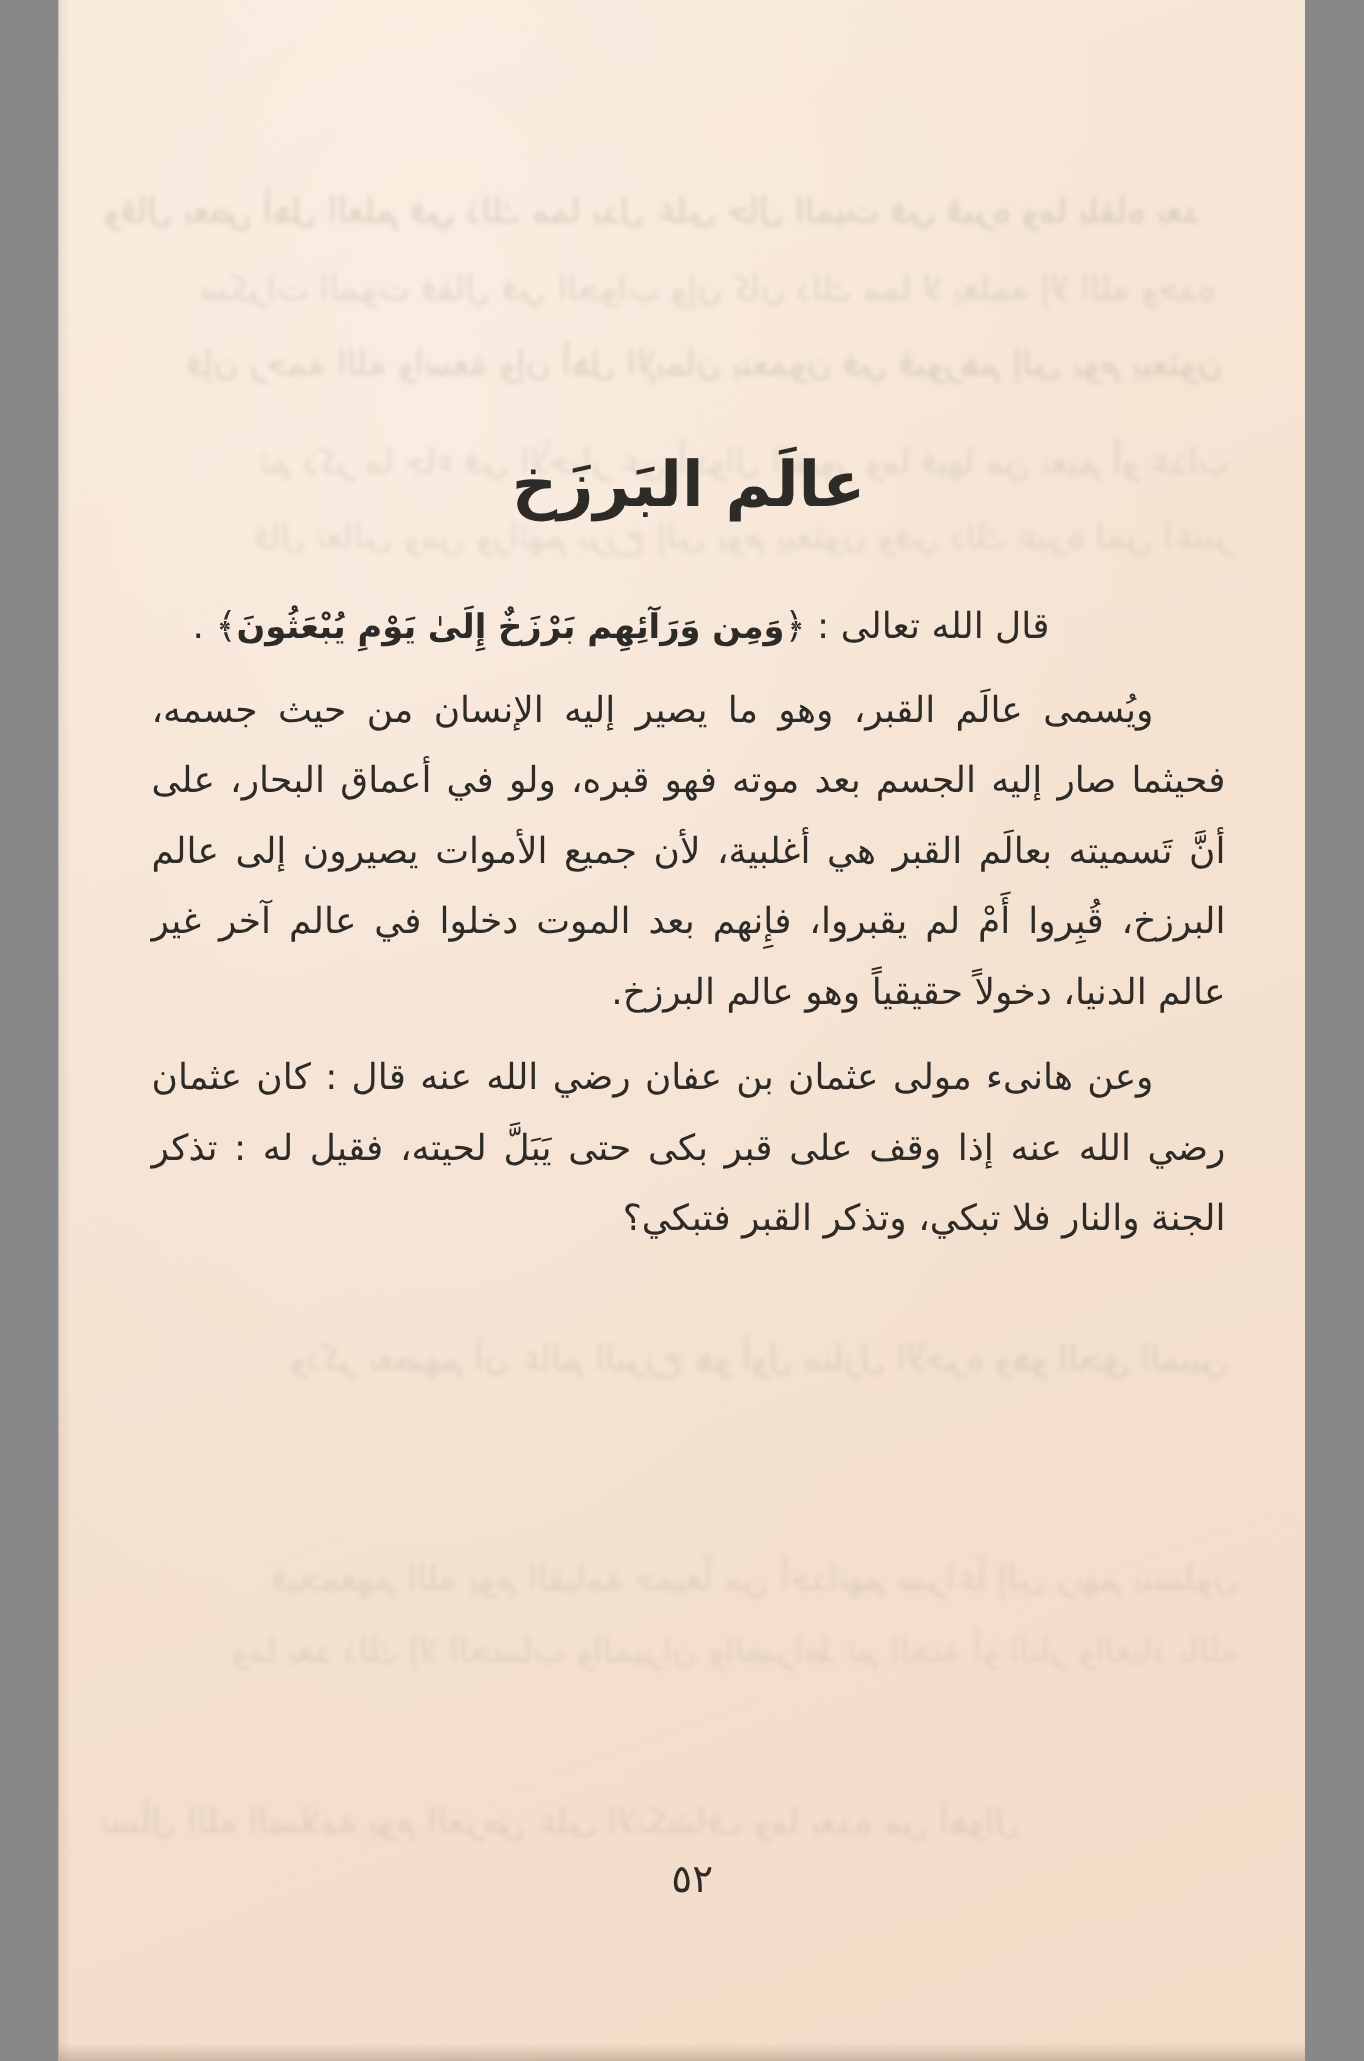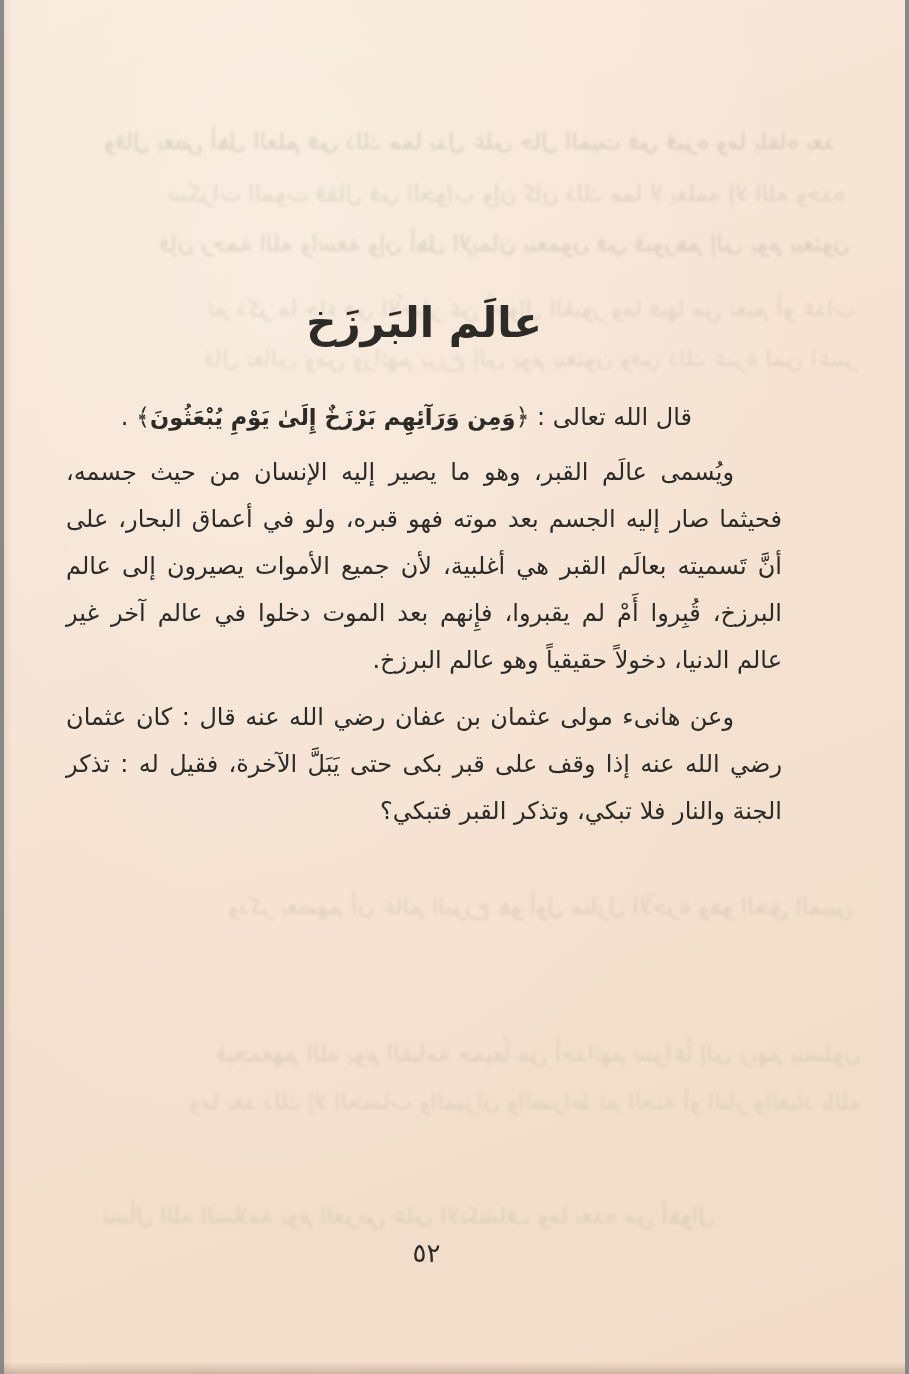--- a/index.html
+++ b/index.html
@@ -1,18 +1,18 @@
 <!DOCTYPE html>
 <html lang="ar" dir="rtl"><head>
 <meta charset="utf-8">
 <style>
   html, body { margin:0; padding:0; background:#888; }
   .page {
     position:relative;
-    width:901px; height:1374px;
+    width:831px; height:1374px;
     margin:0 auto;
     background:
       radial-gradient(ellipse at 30% 20%, rgba(255,255,255,0.25), rgba(255,255,255,0) 60%),
       linear-gradient(160deg, #f8e9da 0%, #f5e2d1 45%, #f2dcc8 100%);
     overflow:hidden;
     font-family:"DejaVu Sans", sans-serif;
     color:#2d2b27;
   }
   
   .ghost {
@@ -49,21 +49,21 @@
     top:394px; left:62px; width:716px;
     direction:rtl;
     font-size:24px;
     line-height:47px;
     text-align:justify;
     text-justify:inter-word;
   }
   .verse-line {
     padding-right:90px;
     margin-bottom:8px;
-    text-align:right;
+    text-align:center;
   }
   .verse-text { font-weight:bold; font-size:22.5px; }
   .verse-bracket { font-size:24px; }
   p.body-par { margin:0 0 10px 0; text-indent:48px; }
   p.body-par.first { text-indent:0; }
   .page-number {
     position:absolute;
     top:1238px; left:0; width:845px;
     text-align:center;
     font-size:26px;
@@ -99,21 +99,21 @@
 
   <div class="text-column">
 
     <div class="verse-line">
       <span>قال الله تعالى : </span><span class="verse-bracket">﴿</span><span class="verse-text">وَمِن وَرَآئِهِم بَرْزَخٌ إِلَىٰ يَوْمِ يُبْعَثُونَ</span><span class="verse-bracket">﴾</span><span> .</span>
     </div>
 
 
     <p class="body-par">ويُسمى عالَم القبر، وهو ما يصير إليه الإنسان من حيث جسمه، فحيثما صار إليه الجسم بعد موته فهو قبره، ولو في أعماق البحار، على أنَّ تَسميته بعالَم القبر هي أغلبية، لأن جميع الأموات يصيرون إلى عالم البرزخ، قُبِروا أَمْ لم يقبروا، فإِنهم بعد الموت دخلوا في عالم آخر غير عالم الدنيا، دخولاً حقيقياً وهو عالم البرزخ.</p>
 
-    <p class="body-par">وعن هانىء مولى عثمان بن عفان رضي الله عنه قال : كان عثمان رضي الله عنه إذا وقف على قبر بكى حتى يَبَلَّ الآخرة، فقيل له : تذكر الجنة والنار فلا تبكي، وتذكر القبر فتبكي؟</p>
+    <p class="body-par">وعن هانىء مولى عثمان بن عفان رضي الله عنه قال : كان عثمان رضي الله عنه إذا وقف على قبر بكى حتى يَبَلَّ لحيته، فقيل له : تذكر الجنة والنار فلا تبكي، وتذكر القبر فتبكي؟</p>
 
 
   </div>
 
   <div class="page-number">٥٢</div>
 
   <div class="bottom-edge"></div>
   <div class="left-edge"></div>
 
 </div>

